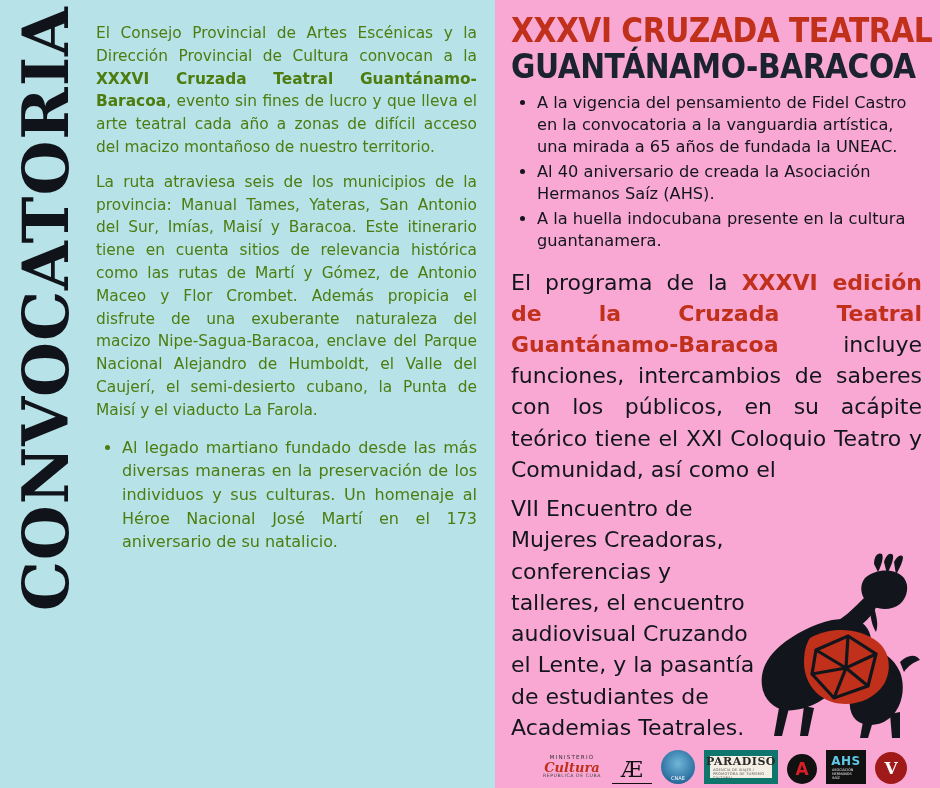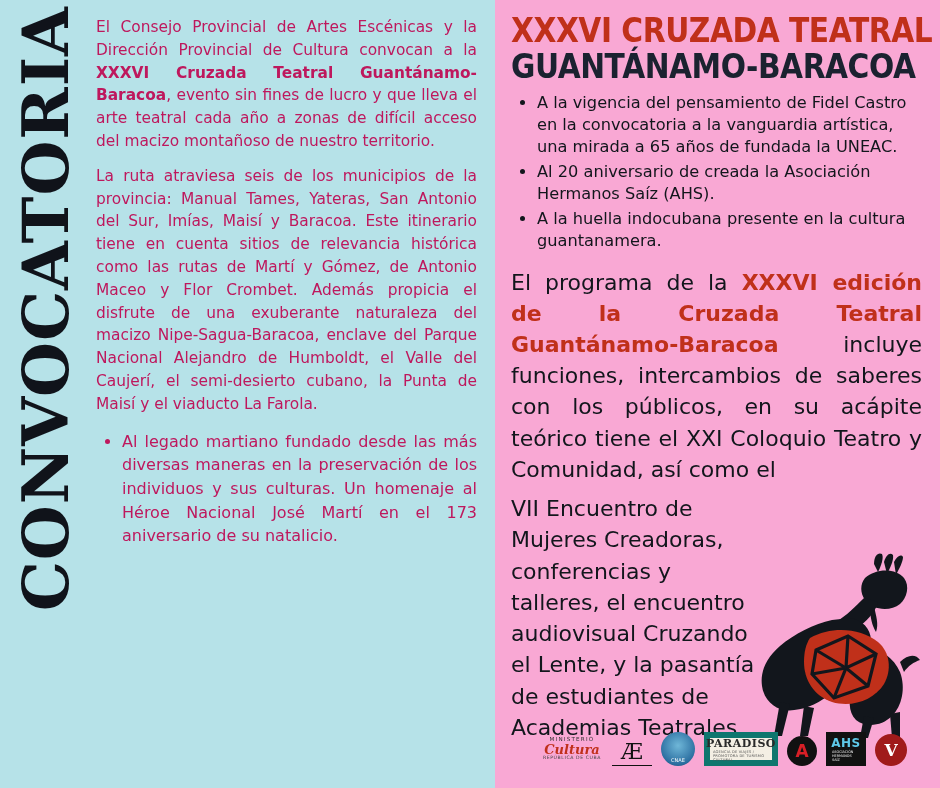--- a/index.html
+++ b/index.html
@@ -44,23 +44,23 @@
     font-weight: 700;
     font-size: 63px;
     letter-spacing: 1px;
     color: #10131a;
     line-height: 1;
     margin-top: 6px;
     white-space: nowrap;
   }
   .left-body {
     flex: 1 1 auto;
-    padding: 16px 18px 10px 4px;
+    padding: 22px 18px 10px 4px;
     box-sizing: border-box;
-    color: #be185d;
+    color: #4d7c0f;
   }
   .left-body p {
     margin: 0 0 14px 0;
     font-size: 15.4px;
     line-height: 1.48;
     text-align: justify;
     font-family: "DejaVu Sans", sans-serif;
   }
   .left-body p.tight {
     margin-bottom: 12px;
@@ -146,21 +146,21 @@
     position: absolute;
     right: 6px;
     bottom: 48px;
     width: 210px;
     height: 190px;
   }
   
   .logos {
     position: absolute;
     left: 46px;
-    bottom: 22px;
+    bottom: 4px;
     display: flex;
     align-items: flex-end;
     gap: 9px;
   }
   .logo {
     height: 34px;
     display: flex;
     align-items: center;
     justify-content: center;
   }
@@ -229,21 +229,21 @@
       </ul>
     </div>
   </div>
 
   <div class="right-panel">
     <h1 class="headline-1">XXXVI CRUZADA TEATRAL</h1>
     <h2 class="headline-2">GUANTÁNAMO-BARACOA</h2>
 
     <ul class="right-list">
       <li>A la vigencia del pensamiento de Fidel Castro en la convocatoria a la vanguardia artística, una mirada a 65 años de fundada la UNEAC.</li>
-      <li>Al 20 aniversario de creada la Asociación Hermanos Saíz (AHS).</li>
+      <li>Al 40 aniversario de creada la Asociación Hermanos Saíz (AHS).</li>
       <li>A la huella indocubana presente en la cultura guantanamera.</li>
     </ul>
 
     <p class="program-text"><span>El programa de la </span><span class="accent">XXXVI edición de la Cruzada Teatral Guantánamo-Baracoa</span><span> incluye funciones, intercambios de saberes con los públicos, en su acápite teórico tiene el  XXI Coloquio Teatro y Comunidad, así como el</span></p>
     <p class="program-text second">VII Encuentro de Mujeres Creadoras, conferencias y talleres, el encuentro audiovisual Cruzando el Lente, y la pasantía de estudiantes de Academias Teatrales.</p>
 
     <svg class="goat" viewBox="0 0 210 190" aria-hidden="true">
       <g fill="#12161c">
 
         <path d="M150 14 C150 6 154 2 158 4 C160 8 157 16 154 22 Z"></path>

